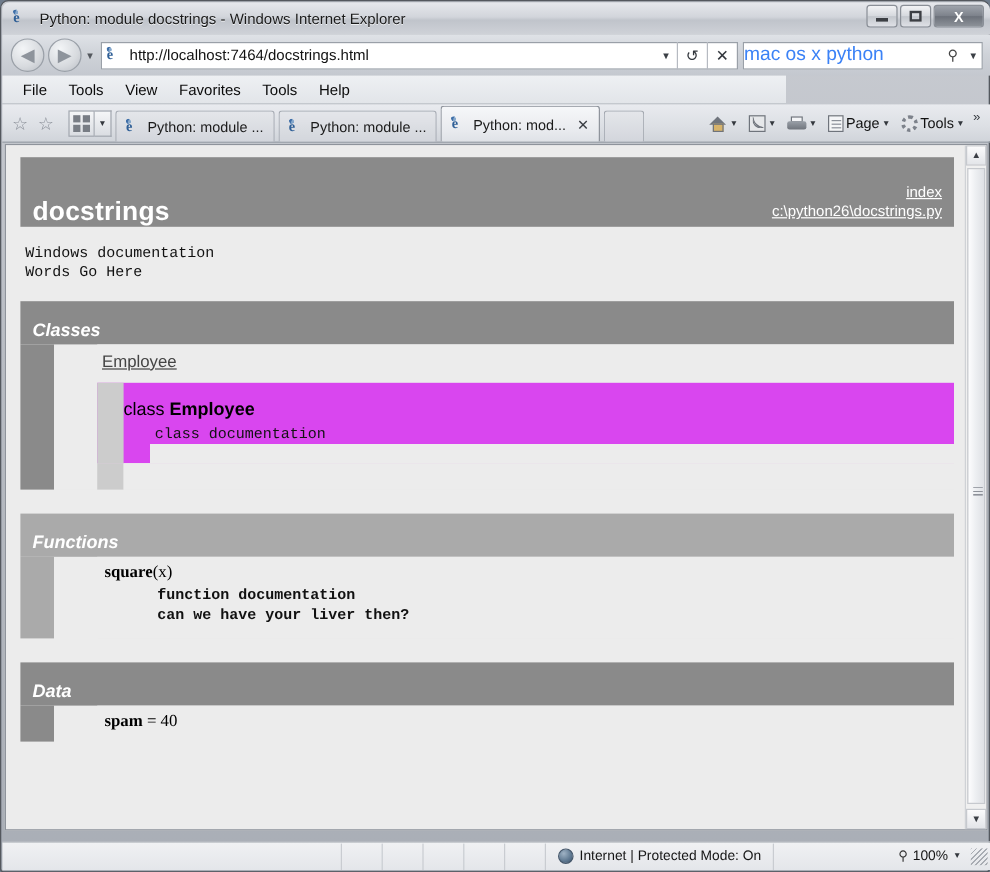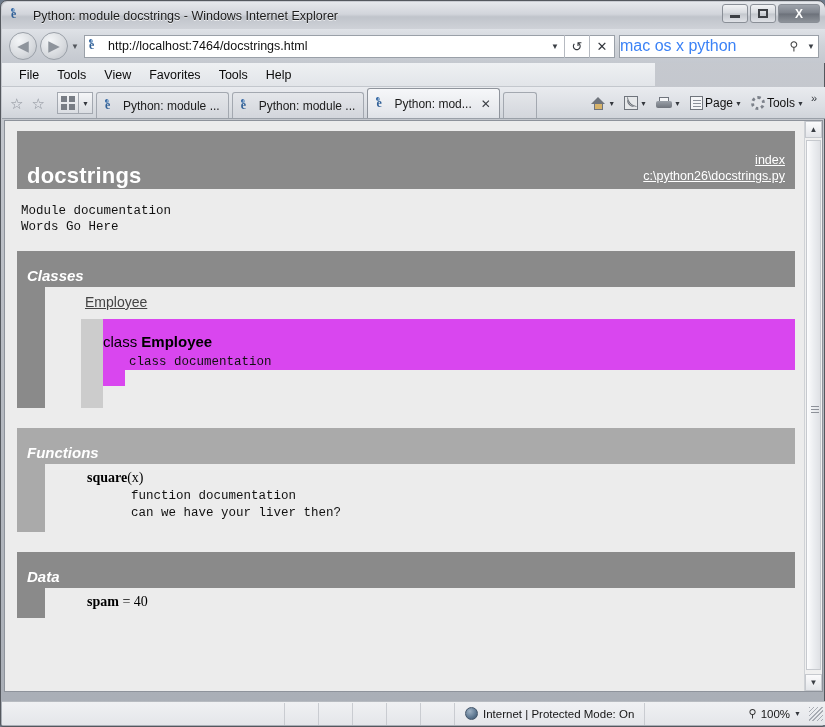--- a/index.html
+++ b/index.html
@@ -235,21 +235,21 @@
   .classbox-foot .cg { width: 22px; background: #cccccc; }
   .classbox-foot .rest { flex: 1; background: #ececec; }
 
   .funcsig {
     font-family: "Liberation Serif", serif; font-size: 14px; color: #000;
     padding: 6px 0 0 6px;
   }
   .funcsig b { font-weight: bold; }
   .funcdoc {
     font-family: "Liberation Mono", monospace; font-size: 12.5px; color: #111;
-    line-height: 17px; padding: 2px 0 10px 50px; white-space: pre;
+    line-height: 17px; padding: 2px 0 10px 50px; white-space: pre; font-weight: bold;
   }
   .datarow {
     font-family: "Liberation Serif", serif; font-size: 14px; color: #000;
     padding: 6px 0 8px 6px;
   }
   .datarow b { font-weight: bold; }
   .gap { height: 20px; background: #ececec; }
 
   
   .statusbar {
@@ -453,21 +453,21 @@
       <div class="inner">
 
         <div class="modhead">
           <span class="mt">docstrings</span>
           <span class="links">
             <a href="#">index</a>
             <a href="#">c:\python26\docstrings.py</a>
           </span>
         </div>
 
-        <div class="moddoc">Module documentation
+        <div class="moddoc">Windows documentation
 Words Go Here</div>
 
         <div class="sect">
           <div class="secthead dark">Classes</div>
           <div class="sectbody">
             <div class="gutter dark"></div>
             <div class="sectcontent">
               <div class="classlink">
                 <a href="#">Employee</a>
               </div>

